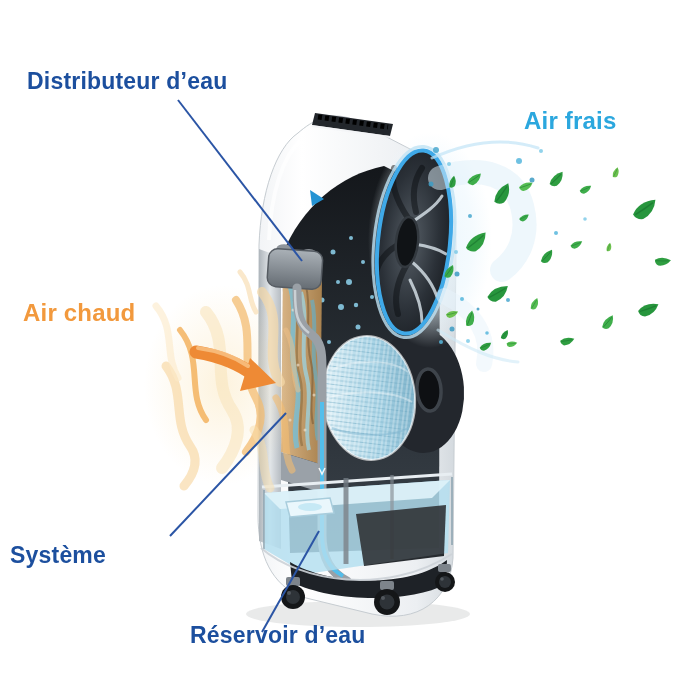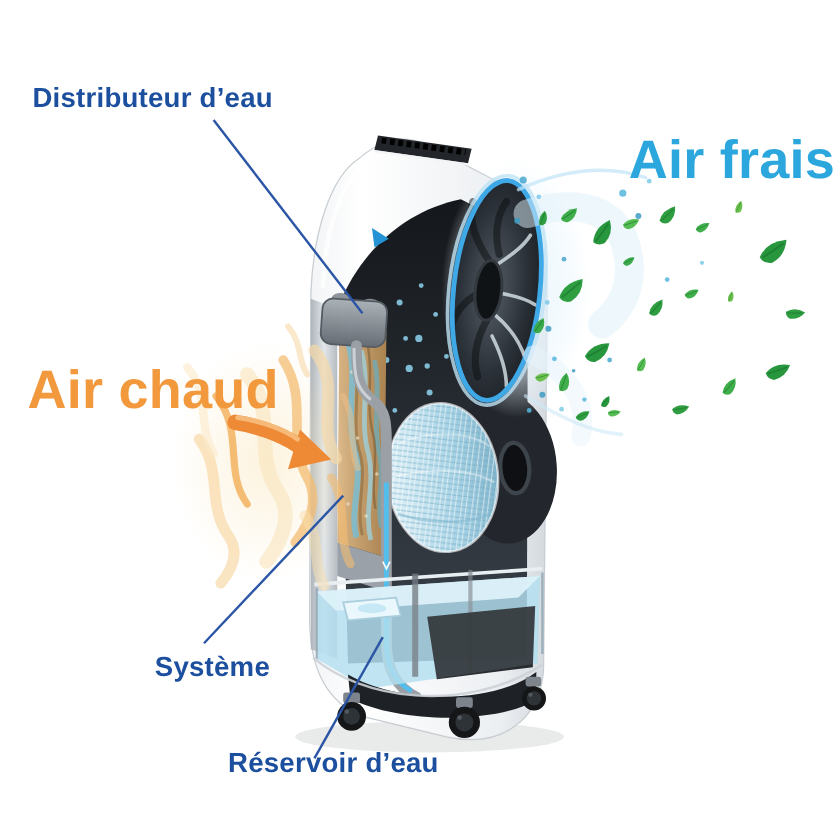--- a/index.html
+++ b/index.html
@@ -1,25 +1,25 @@
 <!DOCTYPE html>
 <html><head>
 <meta charset="utf-8">
 <style>
   html,body{margin:0;padding:0;background:#ffffff;}
   .stage{position:relative;width:700px;height:700px;background:#ffffff;overflow:hidden;
          font-family:"Liberation Sans",sans-serif;}
   .stage svg{position:absolute;left:0;top:0;}
   .lbl{position:absolute;font-weight:bold;white-space:nowrap;}
   .lbl-small{font-size:23px;letter-spacing:.2px;}
-  .lbl-big{font-size:45px;letter-spacing:.2px;}
+  .lbl-big{font-size:24px;letter-spacing:.2px;}
   #lbl-distributeur{left:27px;top:68px;}
   #lbl-airfrais{left:524px;top:107px;}
   #lbl-airchaud{left:23px;top:279px;margin-top:20px;}
-  #lbl-systeme{left:10px;top:541px;width:215px;text-align:right;line-height:28px;white-space:normal;}
+  #lbl-systeme{left:10px;top:541px;width:215px;text-align:left;line-height:28px;white-space:normal;}
   #lbl-reservoir{left:190px;top:622px;}
 </style>
 </head>
 <body>
 
 <div class="stage">
 
 <svg width="700" height="700" viewBox="0 0 700 700">
   <defs>
     <linearGradient id="bodyG" x1="0" y1="0" x2="1" y2="0">

